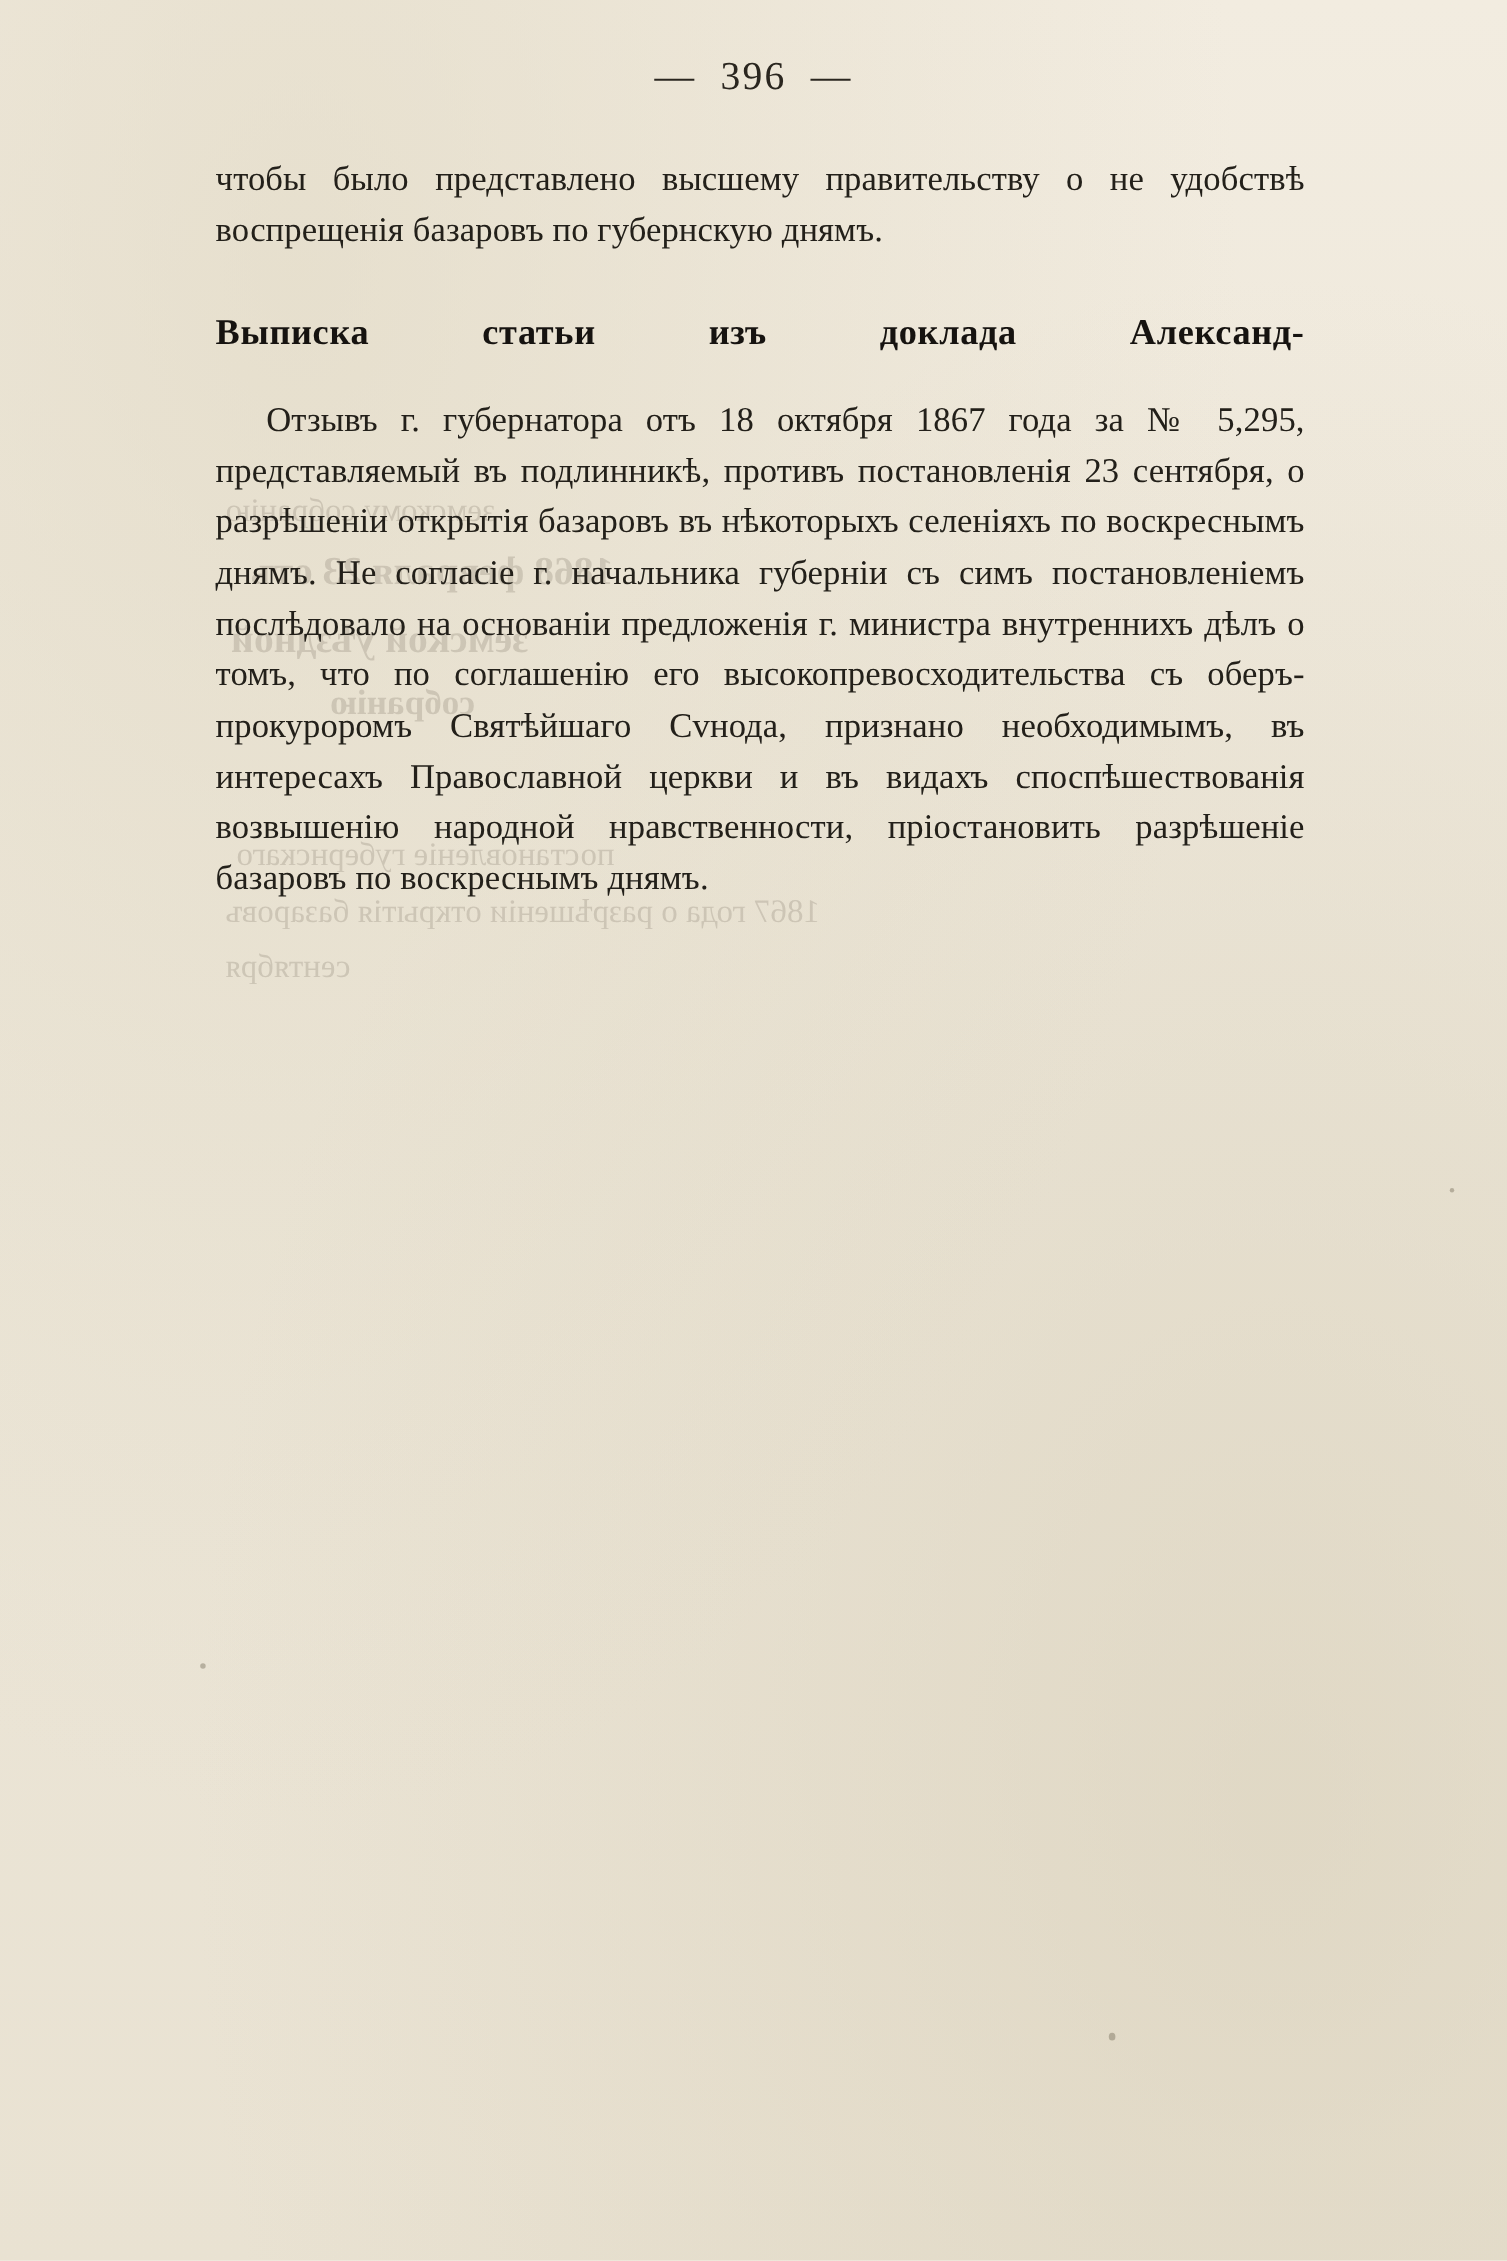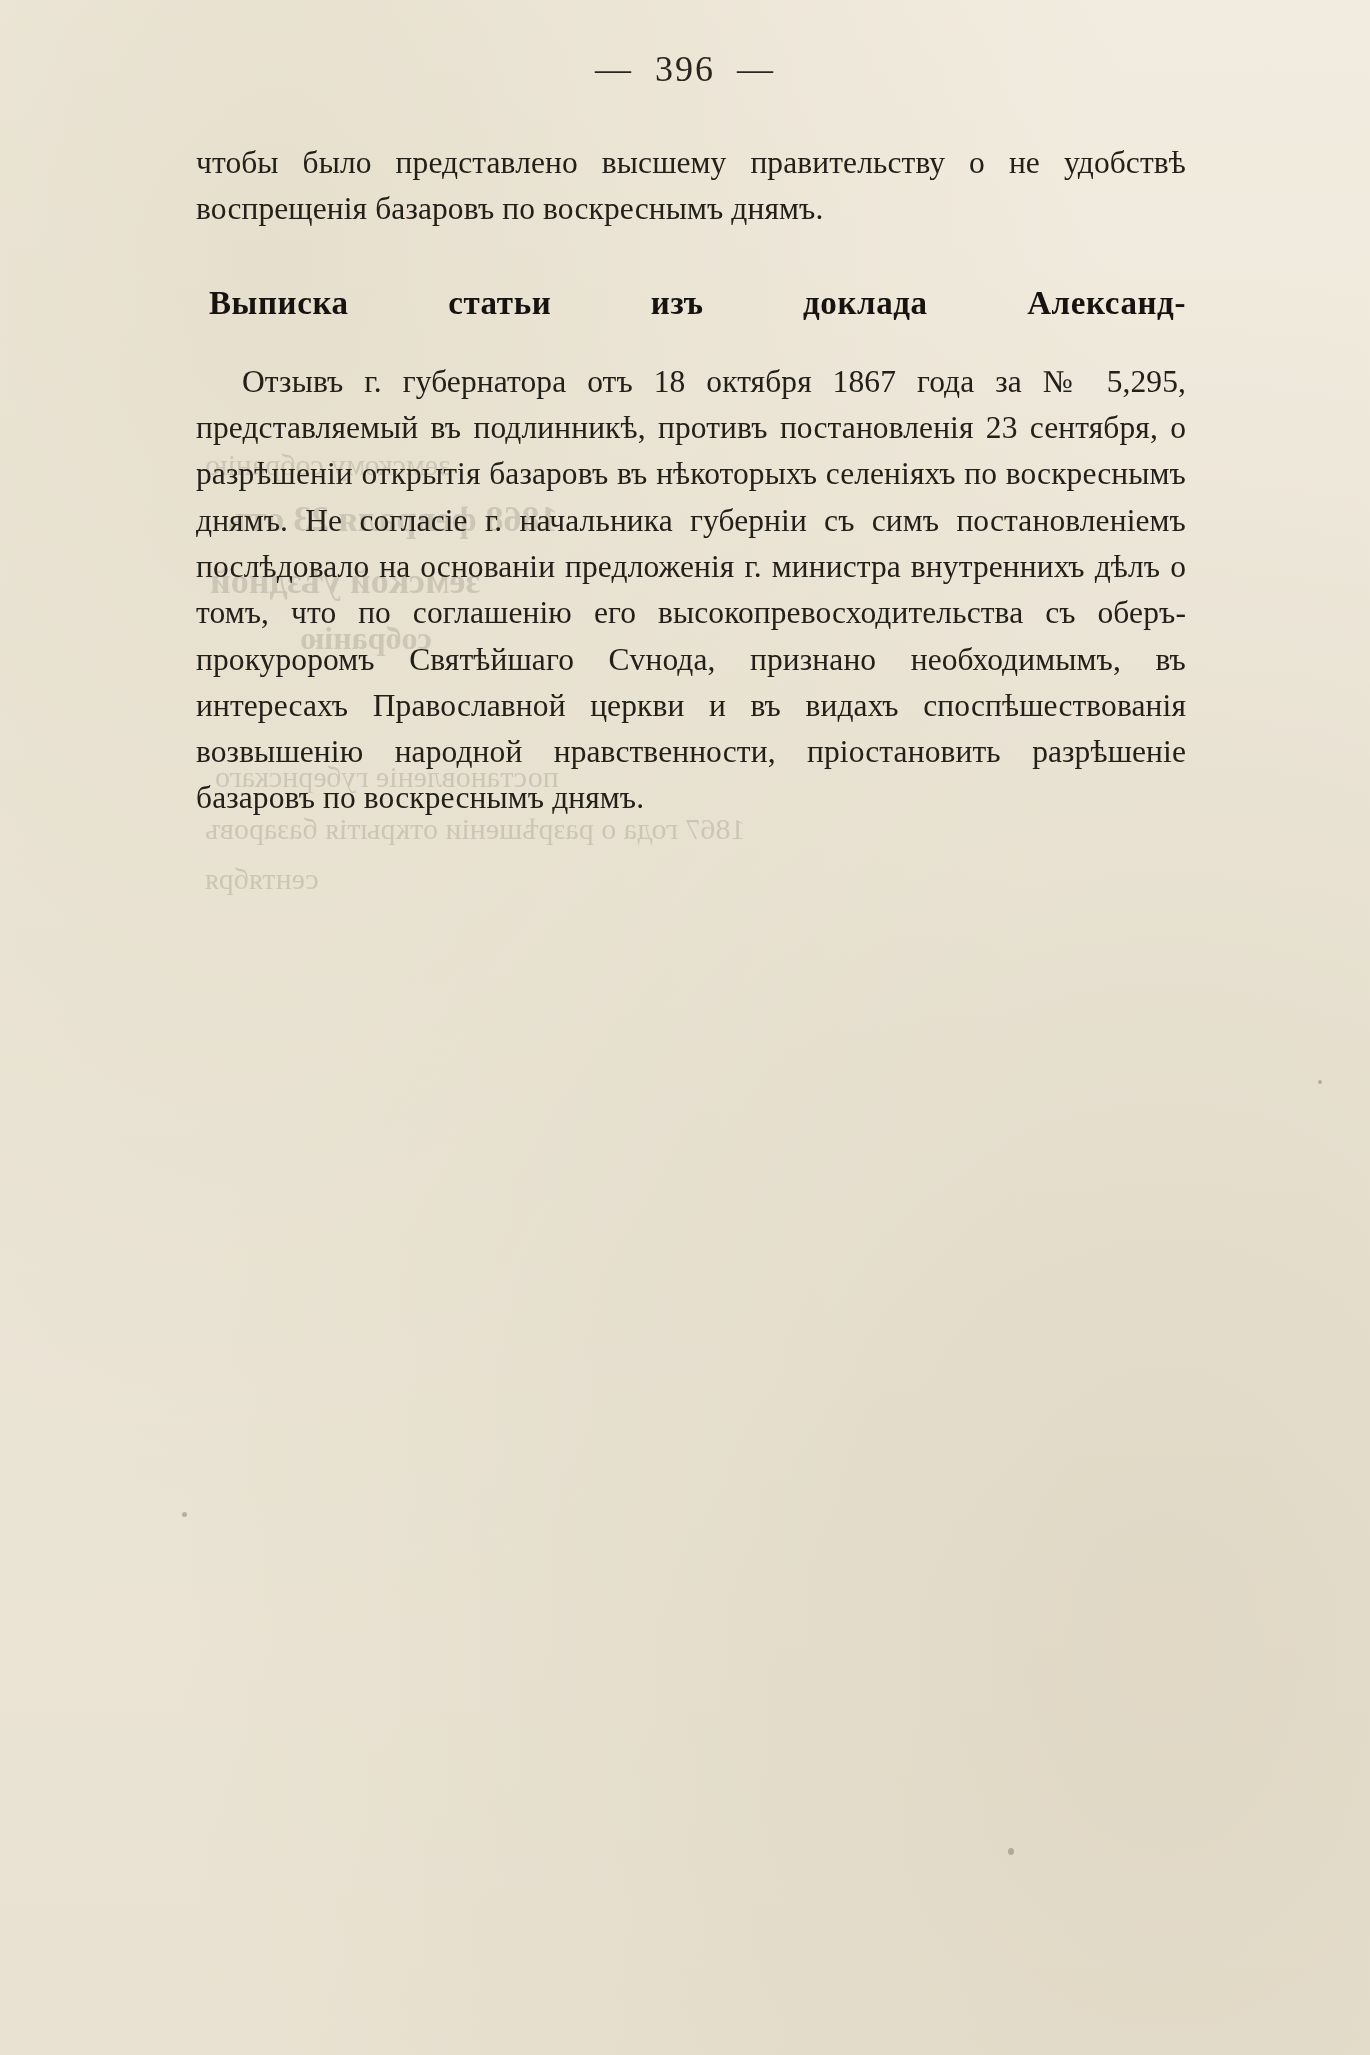--- a/index.html
+++ b/index.html
@@ -71,21 +71,20 @@
     line-height: 1.58;
     letter-spacing: 0.6px;
     color: #161310;
     font-family: "Liberation Serif", serif;
     word-spacing: 5px;
   }
   .heading .line {
     display: block;
     text-align: justify;
     text-align-last: justify;
-    margin-left: 13px;
   }
   .heading .line.last {
     text-align-last: center;
   }
   .block-gap-top {
     margin-top: 14px;
   }
   
   .ghost {
     position: absolute;
@@ -124,21 +123,21 @@
   <div class="ghost g1">земскому собранію</div>
   <div class="ghost g2">1868 февраля 23 отъ</div>
   <div class="ghost g3">земской уѣздной</div>
   <div class="ghost g4">собранію</div>
   <div class="ghost g5">постановленіе губернскаго</div>
   <div class="ghost g6">1867 года о разрѣшеніи открытія базаровъ</div>
   <div class="ghost g7">сентября</div>
 
   <div class="content">
 
-    <p class="body-par">чтобы было представлено высшему правительству о не удобствѣ воспрещенія базаровъ по воскреснымъ днямъ.</p>
+    <p class="body-par">чтобы было представлено высшему правительству о не удобствѣ воспрещенія базаровъ по губернскую днямъ.</p>
 
 
     <div class="heading">
       <span class="line">Выписка статьи изъ доклада Александ-</span>
     </div>
 
     <p class="body-par indent block-gap-top">Отзывъ г. губернатора отъ 18 октября 1867 года за № 5,295, представляемый въ подлинникѣ, противъ постановленія 23 сентября, о разрѣшеніи открытія базаровъ въ нѣкоторыхъ селеніяхъ по воскреснымъ днямъ. Не согласіе г. начальника губерніи съ симъ постановленіемъ послѣдовало на основаніи предложенія г. министра внутреннихъ дѣлъ о томъ, что по соглашенію его высокопревосходительства съ оберъ-прокуроромъ Святѣйшаго Сvнода, признано необходимымъ, въ интересахъ Православной церкви и въ видахъ споспѣшествованія возвышенію народной нравственности, пріостановить разрѣшеніе базаровъ по воскреснымъ днямъ.</p>
 
 
   </div>

